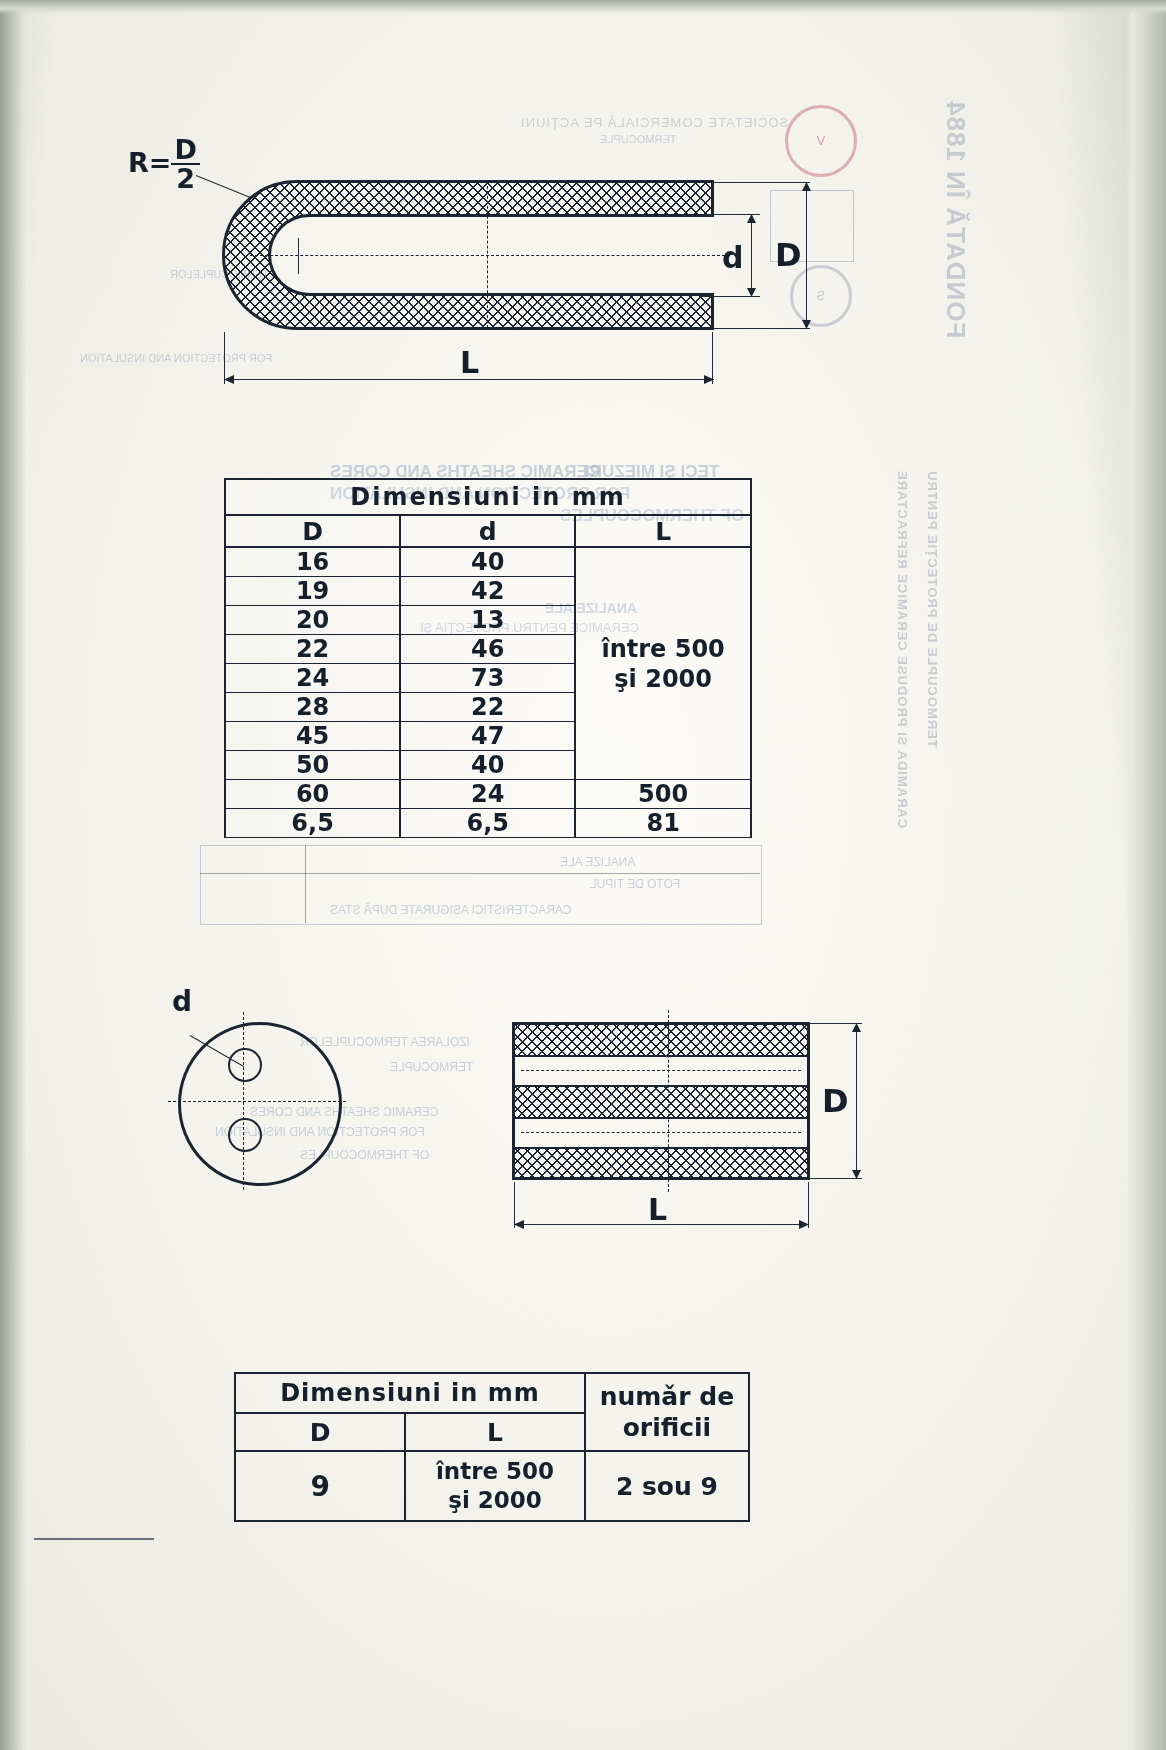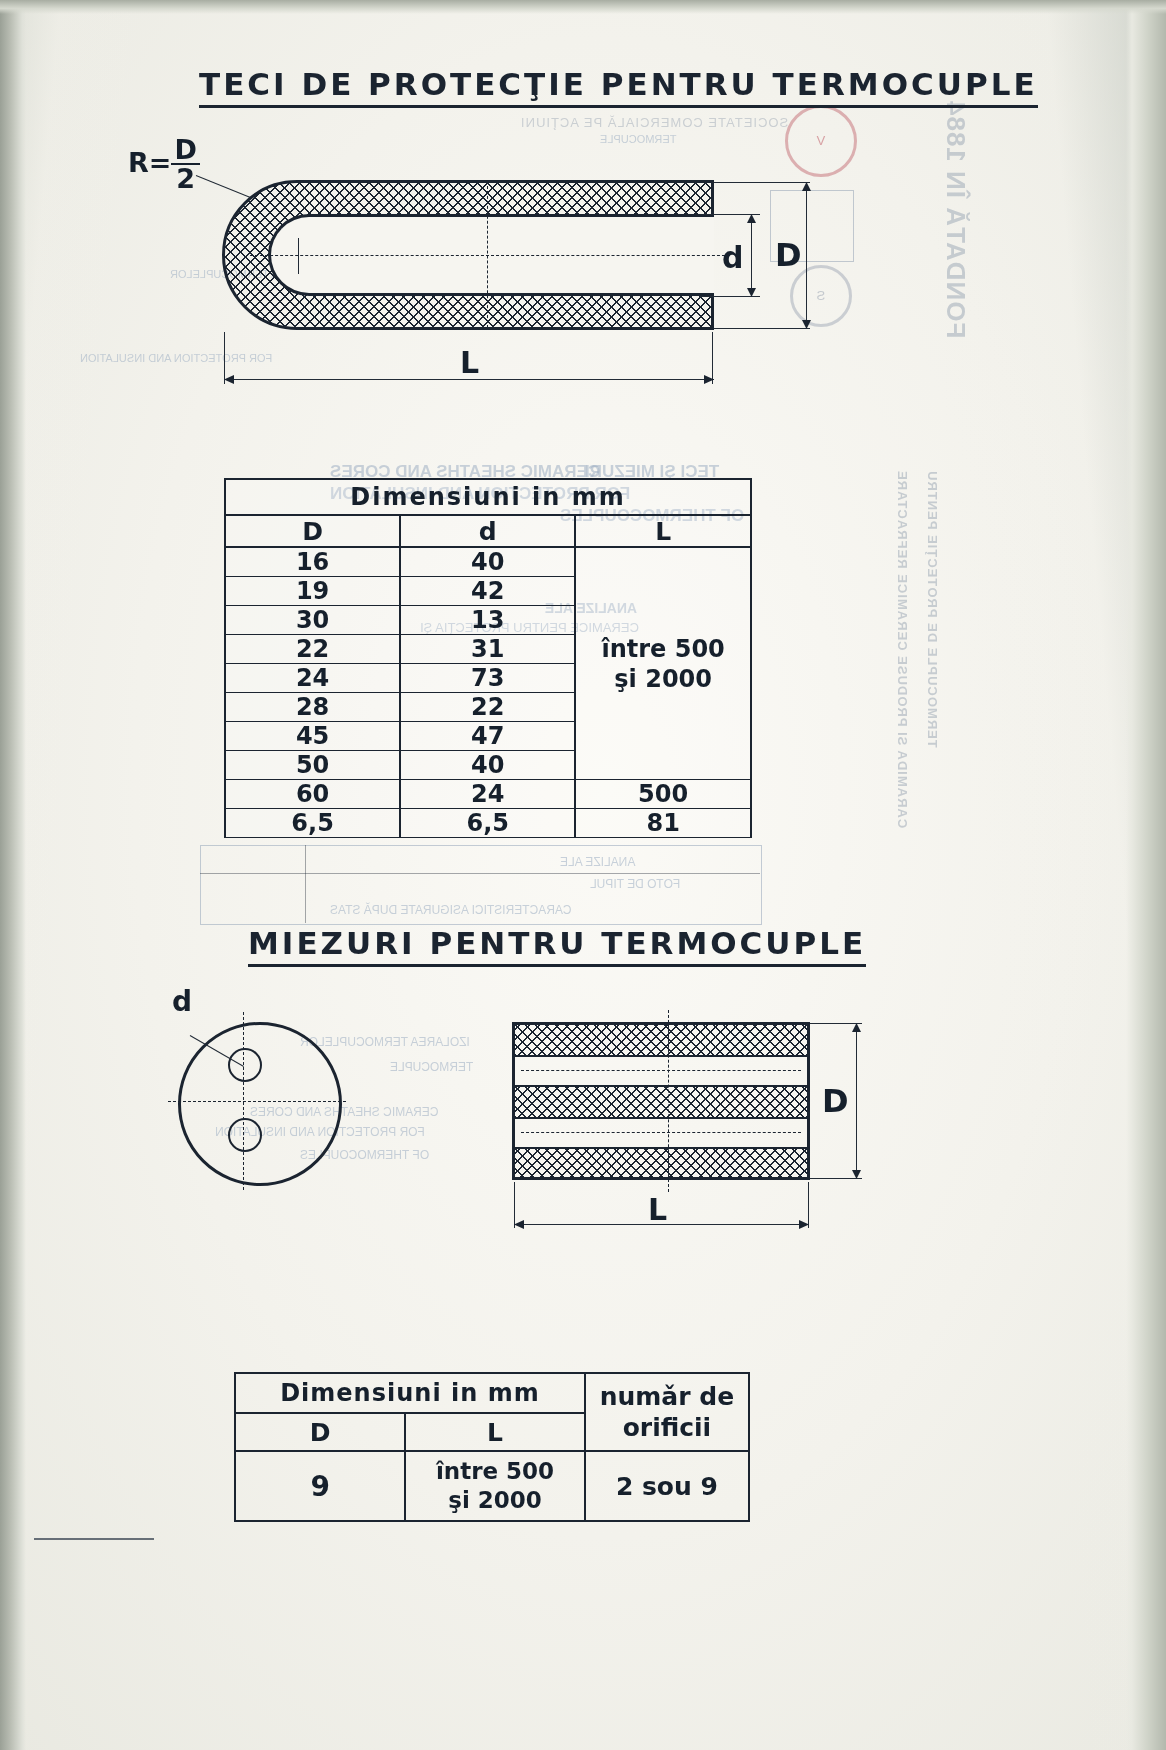--- a/index.html
+++ b/index.html
@@ -217,21 +217,20 @@
   <div class="bleed blue" style="left:300px; top:1148px; font-size:12px;">OF  THERMOCOUPLES</div>
 
   <div class="faint-box" style="left:200px; top:845px; width:560px; height:78px;"></div>
   <div class="thin-h" style="left:200px; top:873px; width:560px; opacity:0.4;"></div>
   <div class="thin-v" style="left:305px; top:845px; height:78px; opacity:0.4;"></div>
 
   <div class="stamp" style="left:785px; top:105px; width:66px; height:66px; line-height:66px;">V</div>
   <div class="stamp" style="left:790px; top:265px; width:56px; height:56px; line-height:56px; border-color:rgba(150,160,175,0.45); color:rgba(150,160,175,0.5);">S</div>
   <div class="faint-box" style="left:770px; top:190px; width:82px; height:70px; border-color:rgba(140,155,175,0.5);"></div>
 
-  <div class="heading" style="left:199px; top:66px;">TECI DE PROTECŢIE PENTRU TERMOCUPLE</div>
 
   <div>
 
     <div class="label" style="left:128px; top:136px; font-size:27px;">
       <span>R=</span><span style="display:inline-block; vertical-align:middle; text-align:center; line-height:1.0;">
         <span style="display:block; border-bottom:2px solid #16202c; padding:0 3px;">D</span>
         <span style="display:block; padding:0 3px;">2</span>
       </span>
     </div>
 
@@ -295,26 +294,26 @@
         <td class="val range-cell" rowspan="8">
           <span>între 500</span><br>
           <span>şi 2000</span>
         </td>
       </tr>
       <tr>
         <td class="val">19</td>
         <td class="val">42</td>
       </tr>
       <tr>
-        <td class="val">30</td>
+        <td class="val">20</td>
         <td class="val">13</td>
       </tr>
       <tr>
         <td class="val">22</td>
-        <td class="val">31</td>
+        <td class="val">46</td>
       </tr>
       <tr>
         <td class="val">24</td>
         <td class="val">73</td>
       </tr>
       <tr>
         <td class="val">28</td>
         <td class="val">22</td>
       </tr>
       <tr>
@@ -331,21 +330,20 @@
         <td class="val">500</td>
       </tr>
       <tr>
         <td class="val">6,5</td>
         <td class="val">6,5</td>
         <td class="val">81</td>
       </tr>
     </tbody>
   </table>
 
-  <div class="heading" style="left:248px; top:925px;">MIEZURI PENTRU TERMOCUPLE</div>
 
   <div>
 
     <div style="position:absolute; left:178px; top:1022px; width:158px; height:158px;
                 border:3px solid #1b2430; border-radius:50%;"></div>
 
     <div style="position:absolute; left:228px; top:1048px; width:30px; height:30px;
                 border:2.5px solid #1b2430; border-radius:50%;"></div>
     <div style="position:absolute; left:228px; top:1118px; width:30px; height:30px;
                 border:2.5px solid #1b2430; border-radius:50%;"></div>

